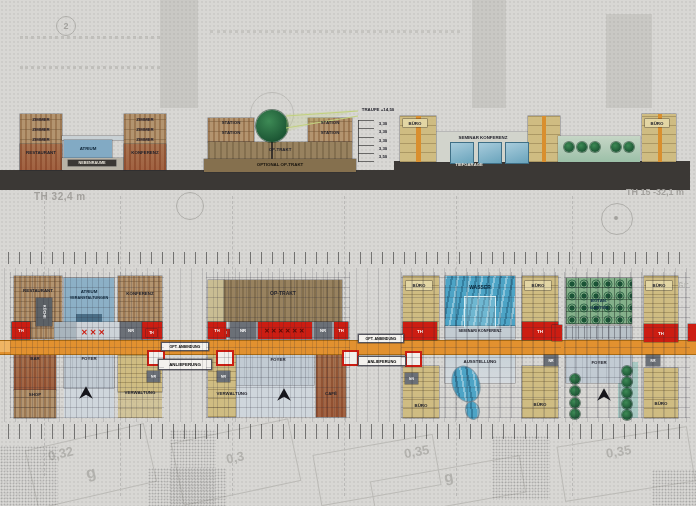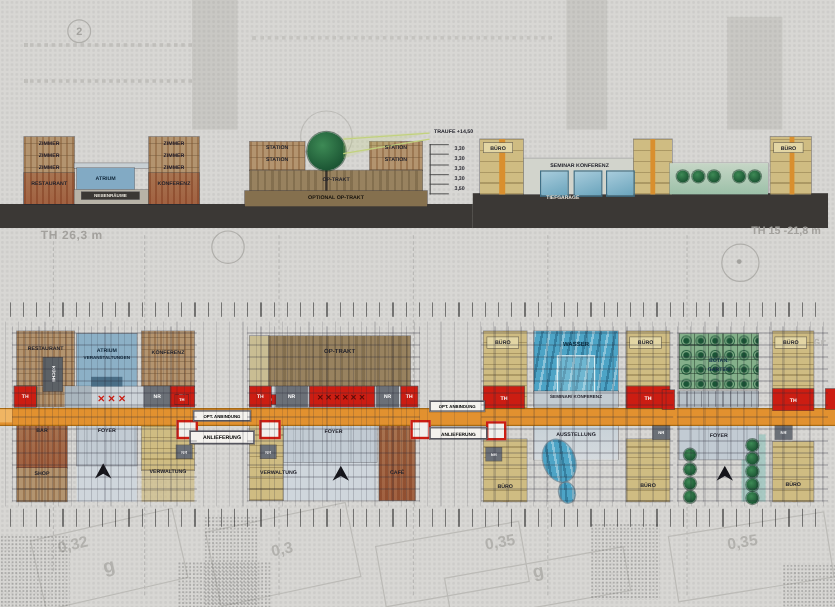--- a/index.html
+++ b/index.html
@@ -75,22 +75,22 @@
   <div class="abs" style="left:614px;top:216px;width:4px;height:4px;border-radius:50%;background:#a3a29e;z-index:1;"></div>
   <div class="circ" style="left:250px;top:92px;width:42px;height:42px;border-color:#bdbcb8;"></div>
 
   <div class="dash-v" style="left:44px;top:196px;height:280px;"></div>
   <div class="dash-v" style="left:120px;top:196px;height:300px;"></div>
   <div class="dash-v" style="left:232px;top:196px;height:300px;"></div>
   <div class="dash-v" style="left:344px;top:196px;height:300px;"></div>
   <div class="dash-v" style="left:456px;top:196px;height:300px;"></div>
   <div class="dash-v" style="left:572px;top:196px;height:300px;"></div>
 
-  <div class="lbl" style="left:34px;top:192px;font-size:10px;color:#a3a19d;letter-spacing:.5px;">TH 26,3 m</div>
-  <div class="lbl" style="left:626px;top:188px;font-size:9px;color:#a3a19d;">TH 15 -21,8 m</div>
+  <div class="lbl" style="left:34px;top:192px;font-size:10px;color:#a3a19d;letter-spacing:.5px;">TH 32,4 m</div>
+  <div class="lbl" style="left:626px;top:188px;font-size:9px;color:#a3a19d;">TH 15 -32,1 m</div>
   <div class="lbl" style="left:678px;top:282px;font-size:9px;color:#b5b4b0;font-family:Liberation Mono, monospace;">Gr</div>
 
   <div class="parcel" style="left:30px;top:436px;width:120px;height:58px;transform:rotate(-13deg);"></div>
   <div class="parcel" style="left:176px;top:430px;width:118px;height:62px;transform:rotate(-12deg);"></div>
   <div class="parcel" style="left:316px;top:444px;width:120px;height:50px;transform:rotate(-10deg);"></div>
   <div class="parcel" style="left:372px;top:468px;width:150px;height:36px;transform:rotate(-10deg);"></div>
   <div class="parcel" style="left:560px;top:436px;width:130px;height:54px;transform:rotate(-9deg);"></div>
   <div class="ptext" style="left:48px;top:446px;font-size:13px;transform:rotate(-13deg);">0,32</div>
   <div class="ptext" style="left:86px;top:464px;font-size:16px;transform:rotate(-13deg);">g</div>
   <div class="ptext" style="left:226px;top:450px;font-size:13px;transform:rotate(-12deg);">0,3</div>

